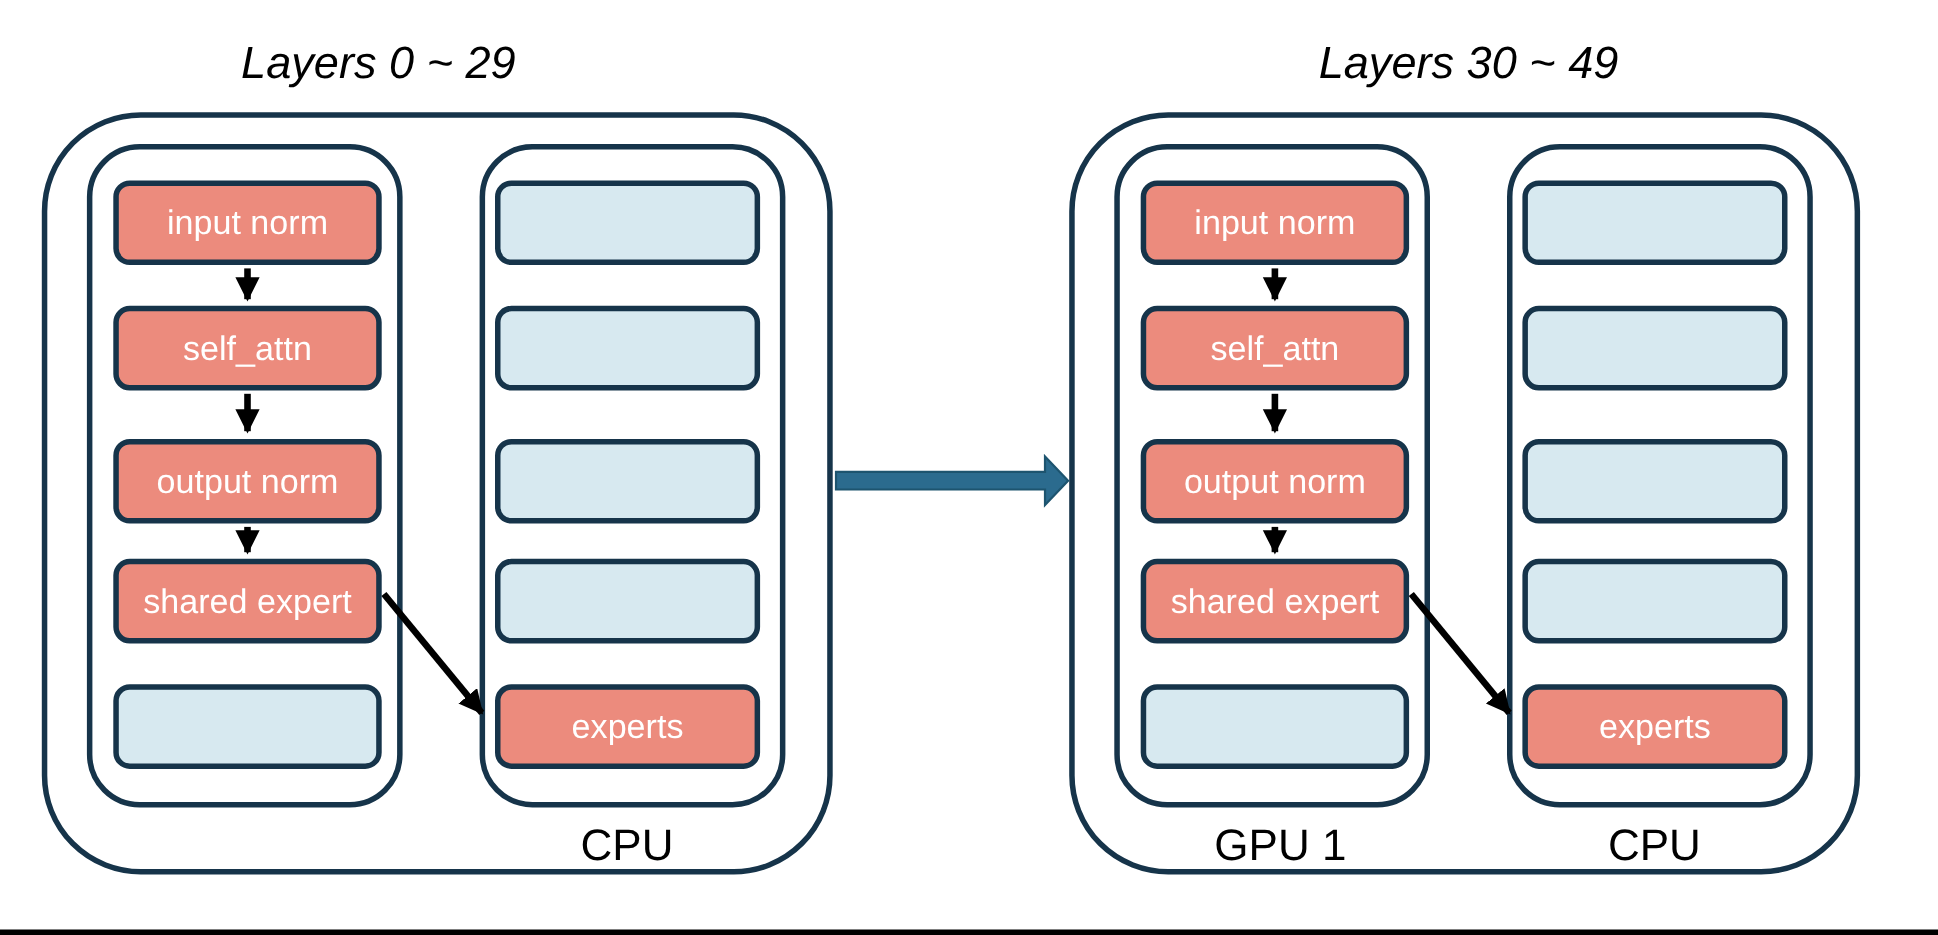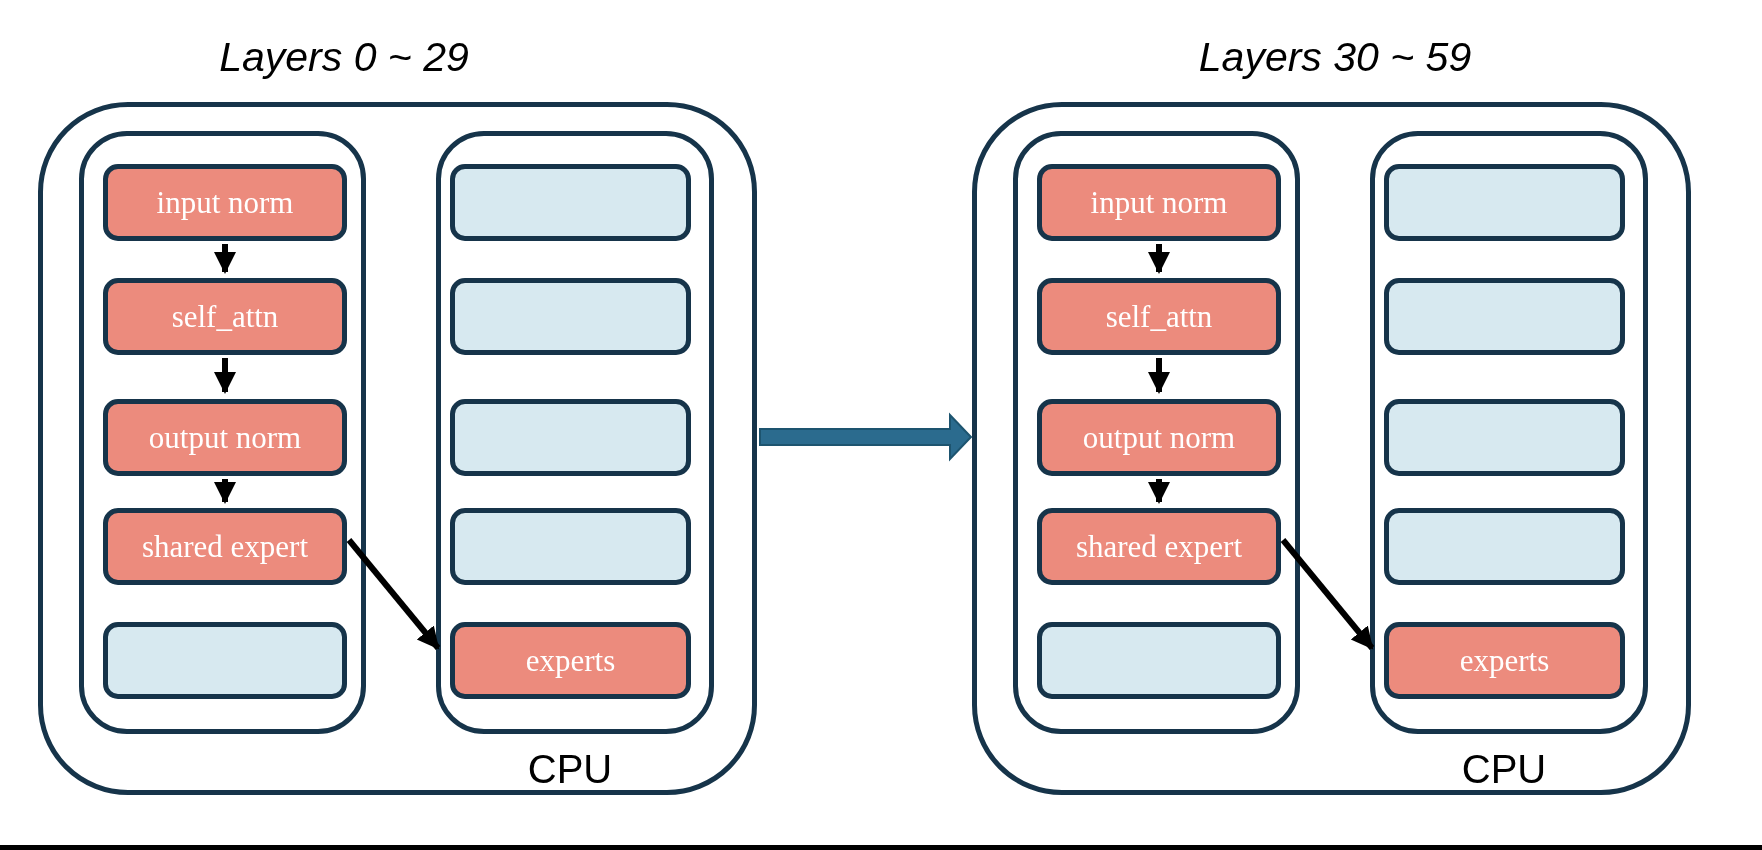--- a/index.html
+++ b/index.html
@@ -42,21 +42,21 @@
     box-sizing:border-box;
   }
   .box{
     position:absolute;height:77px;
     border:5px solid var(--navy);
     border-radius:15px;
     box-sizing:border-box;
     display:flex;align-items:center;justify-content:center;
     font-size:31px;color:var(--text-white);
   }
-  .box.salmon{background:var(--salmon);font-family:Liberation Serif, serif;}
+  .box.salmon{background:var(--salmon);}
   .box.blue{background:var(--light-blue);}
   .hw-label{
     position:absolute;top:746px;width:300px;
     transform:translateX(-50%);
     text-align:center;
     font-size:40px;line-height:46px;
     color:var(--text-black);
     white-space:nowrap;
   }
   .transfer-label{
@@ -75,21 +75,21 @@
     position:absolute;left:0;top:845px;width:1762px;height:5px;
     background:#000000;
   }
 </style>
 </head>
 <body>
 
 <div class="canvas">
 
   <div class="title" style="left:344px">Layers 0 ~ 29</div>
-  <div class="title" style="left:1335px">Layers 30 ~ 59</div>
+  <div class="title" style="left:1335px">Layers 30 ~ 49</div>
 
   <div class="outer" style="left:38px"></div>
   <div class="inner" style="left:79px;width:287px"></div>
   <div class="inner" style="left:436px;width:278px"></div>
 
   <div class="box salmon" style="left:103px;top:164px;width:244px">
       <span>input norm</span>
     </div>
   <div class="box salmon" style="left:103px;top:278px;width:244px">
       <span>self_attn</span>
@@ -131,20 +131,21 @@
   <div class="box blue" style="left:1037px;top:622px;width:244px"></div>
 
   <div class="box blue" style="left:1384px;top:164px;width:241px"></div>
   <div class="box blue" style="left:1384px;top:278px;width:241px"></div>
   <div class="box blue" style="left:1384px;top:399px;width:241px"></div>
   <div class="box blue" style="left:1384px;top:508px;width:241px"></div>
   <div class="box salmon" style="left:1384px;top:622px;width:241px">
       <span>experts</span>
     </div>
 
+  <div class="hw-label" style="left:1164px">GPU 1</div>
   <div class="hw-label" style="left:1504px">CPU</div>
 
 
   <svg class="arrow-layer" viewBox="0 0 1762 850" xmlns="http://www.w3.org/2000/svg">
     <defs>
       <marker id="ah" markerUnits="userSpaceOnUse" markerWidth="26" markerHeight="26" refX="20" refY="11" orient="auto">
         <path d="M0,0 L22,11 L0,22 Z" fill="#000000"></path>
       </marker>
     </defs>
 

